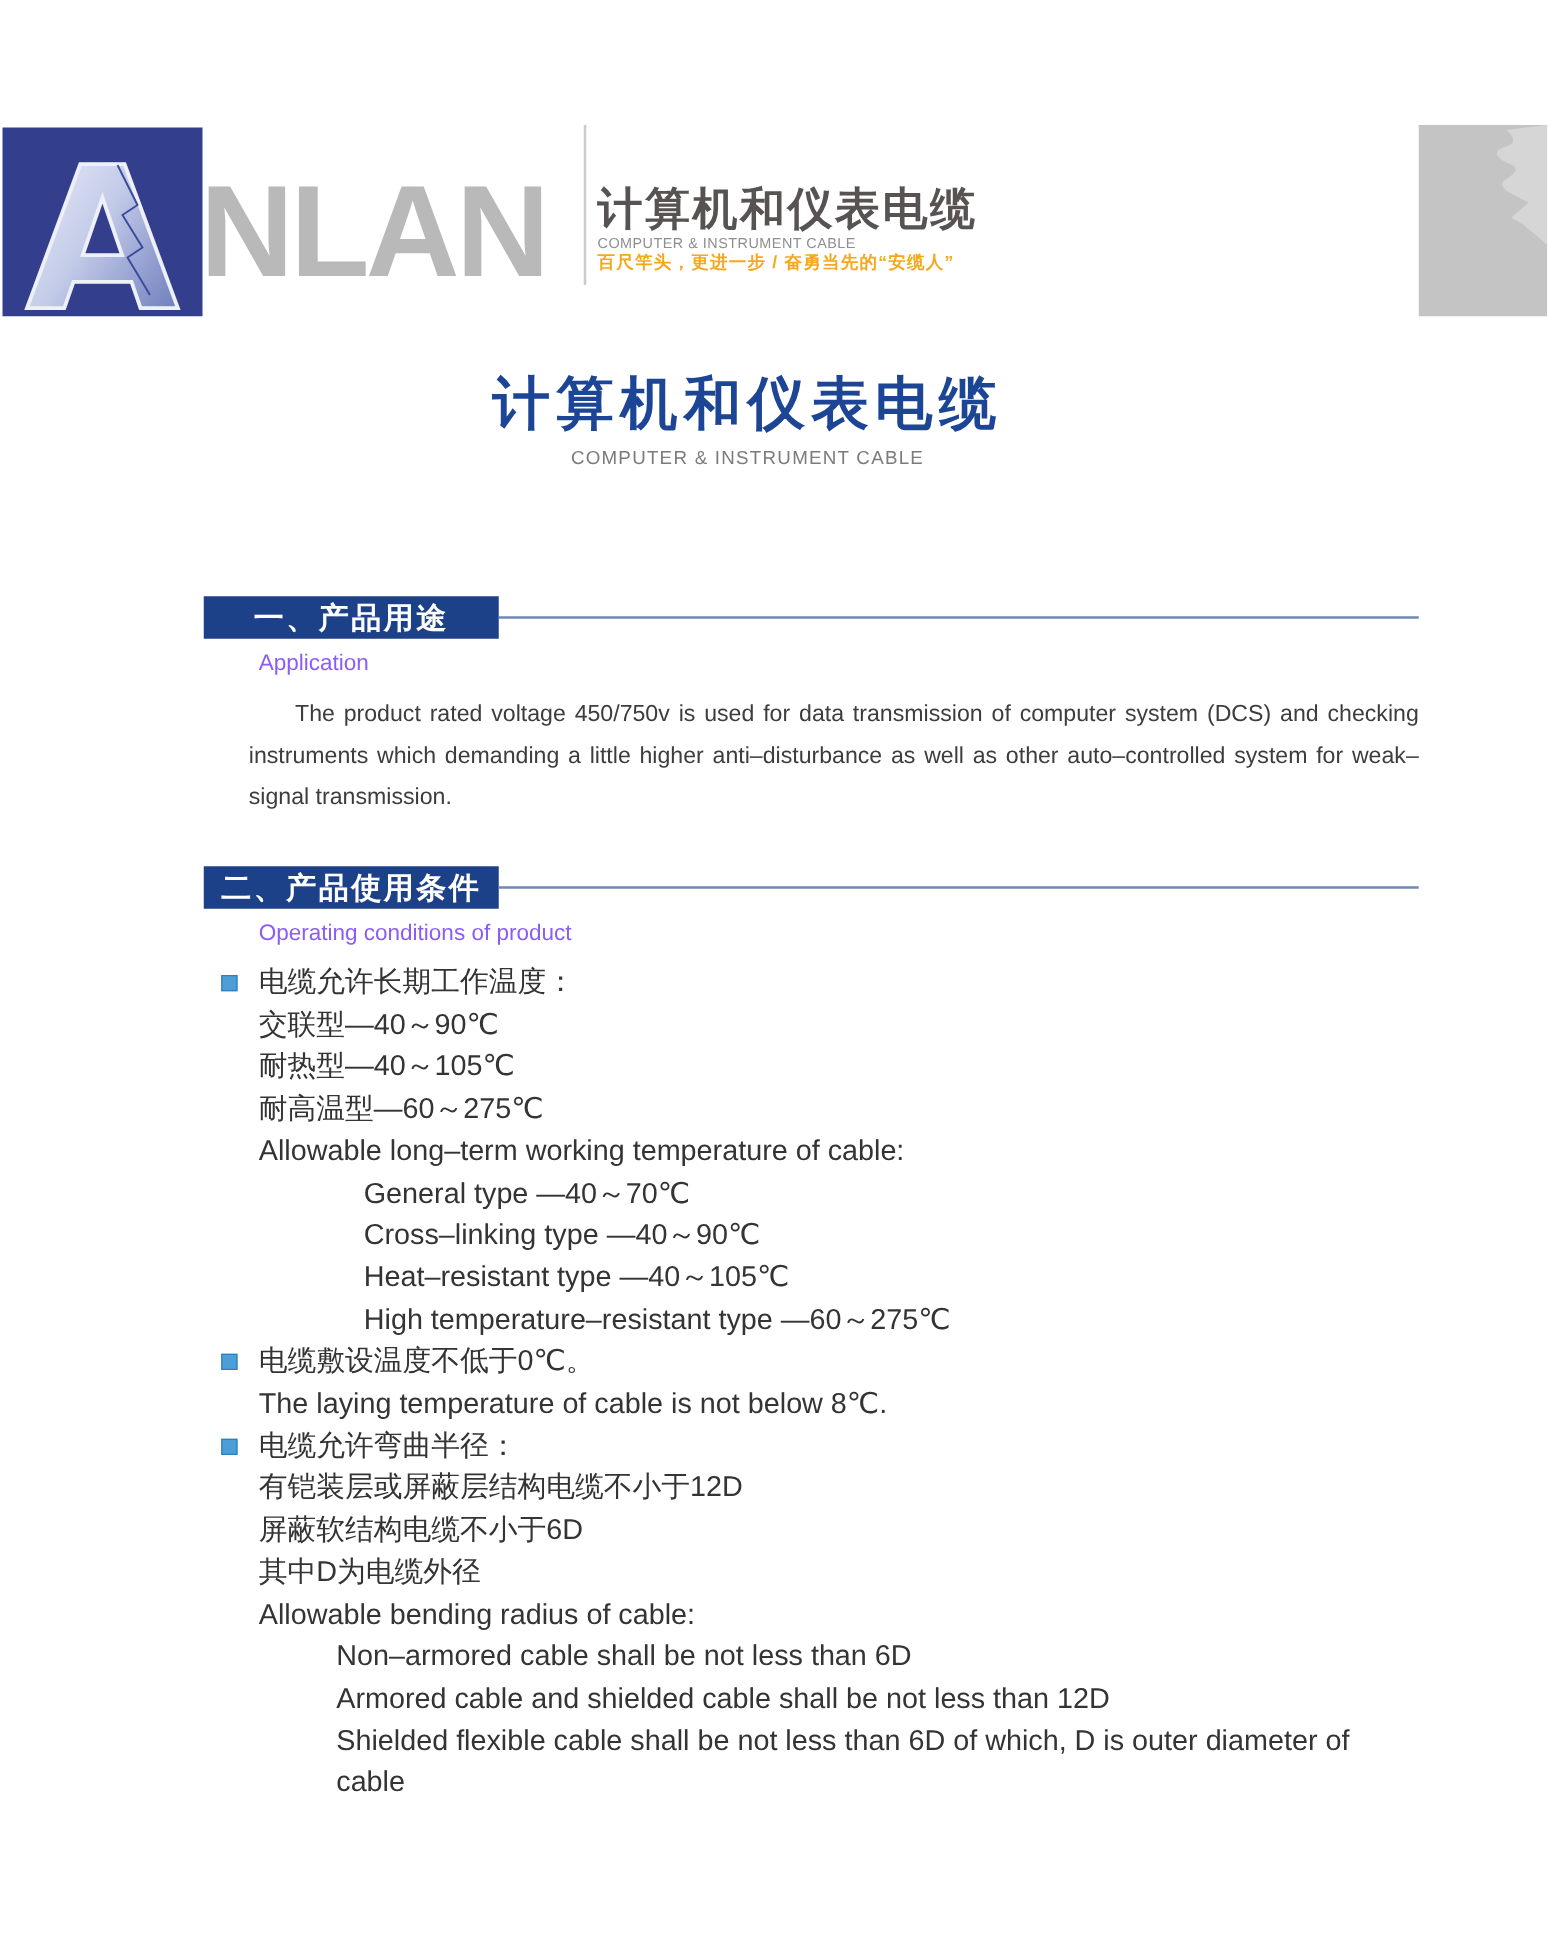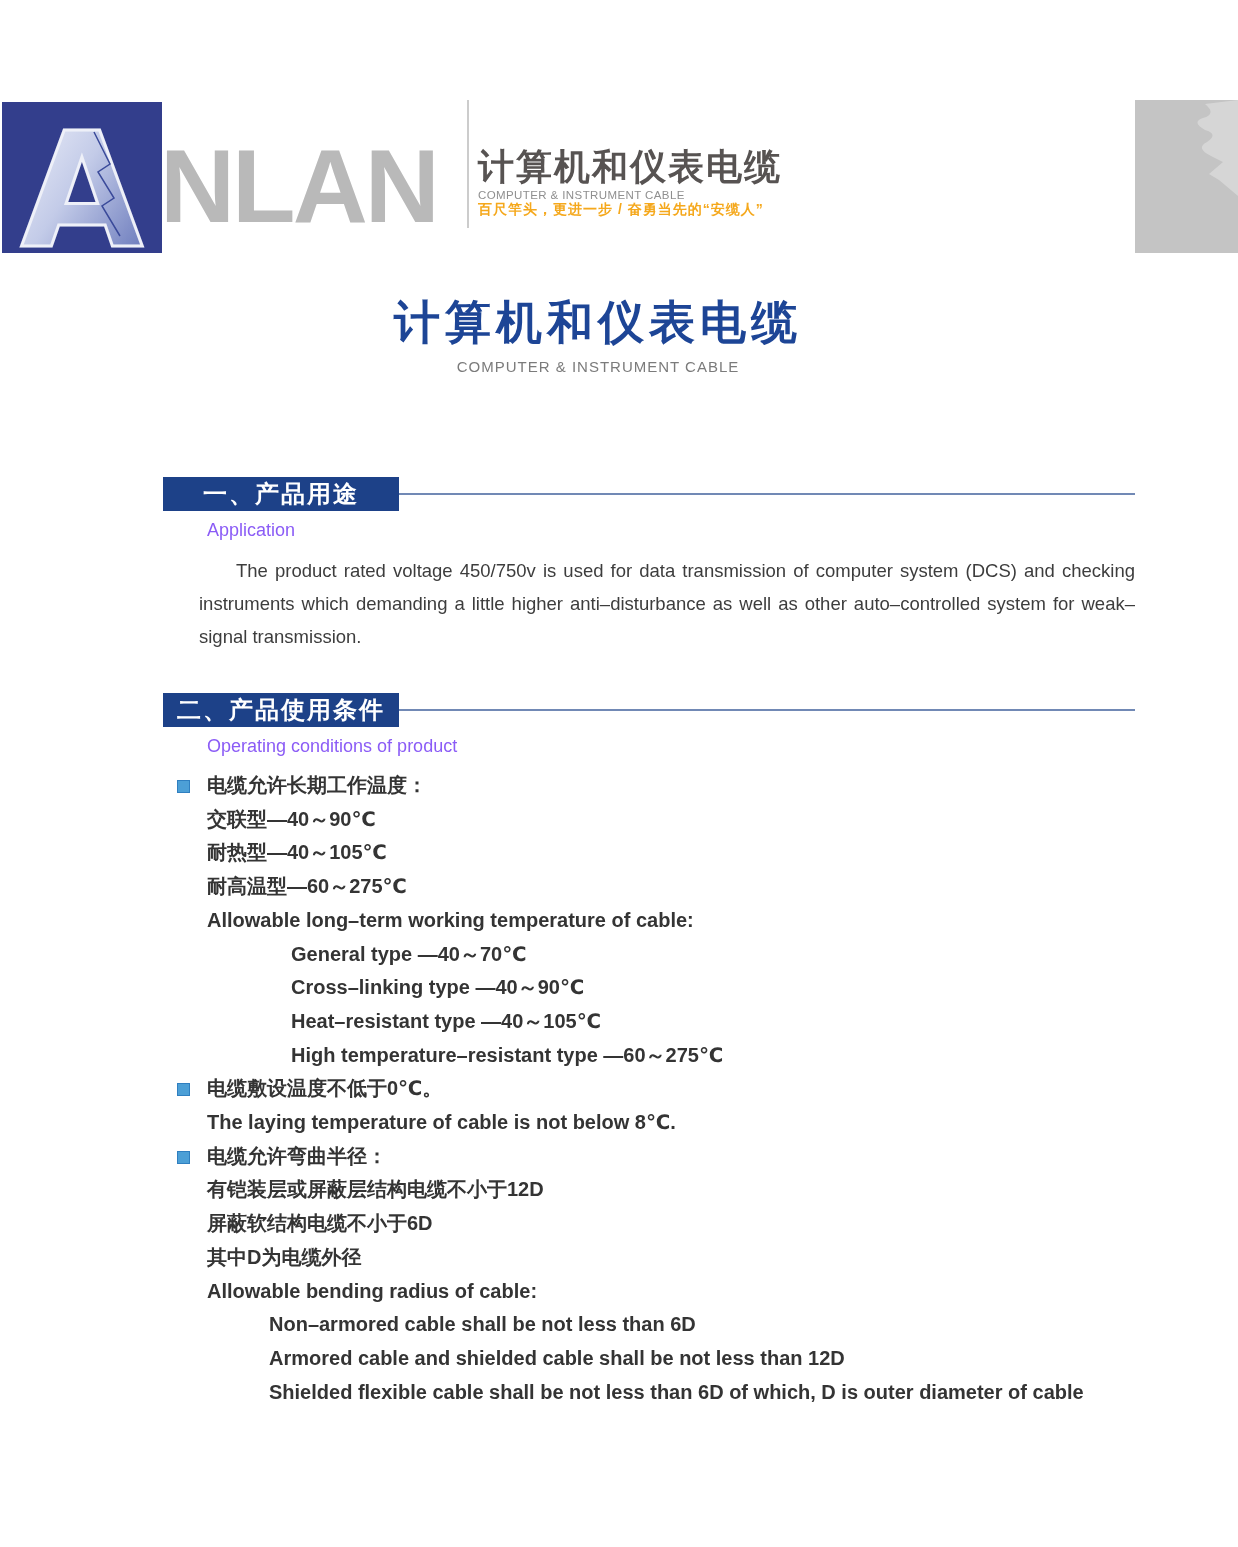--- a/index.html
+++ b/index.html
@@ -31,22 +31,22 @@
   .sec-line { flex:1; height:2px; background:#7189b5; }
   .sec-sub { margin:9px 0 0 44px; font-size:18px; color:#8b5cf6; }
 
   .para-cn { margin-top:24px; font-size:19.5px; color:#333333; line-height:34px;
              text-align:justify; text-indent:2em; letter-spacing:0.2px; }
   .para-en { margin-top:13px; font-size:18.5px; color:#3d3d3d; line-height:33px;
              text-align:justify; text-indent:2em;margin-left:36px; }
 
   .sec2 { margin-top:40px; }
   .cond-list { margin-top:12px; }
-  .cond-line { position:relative; min-height:33.7px; line-height:33.7px; font-size:20px; color:#343434;
-               padding-left:44px;font-weight:bold; }
+  .cond-line { position:relative; min-height:33.7px; line-height:33.7px; font-size:23px; color:#343434;
+               padding-left:44px; }
   .cond-line.bullet::before { content:""; position:absolute; left:14px; top:11px; width:11px; height:11px;
                background:#4c9fd6; border:1px solid #2f7fc0; }
   .cond-line.indent { padding-left:128px; }
   .cond-line.indent2 { padding-left:106px; }
 </style>
 </head>
 <body>
 
 <div class="page">
 

